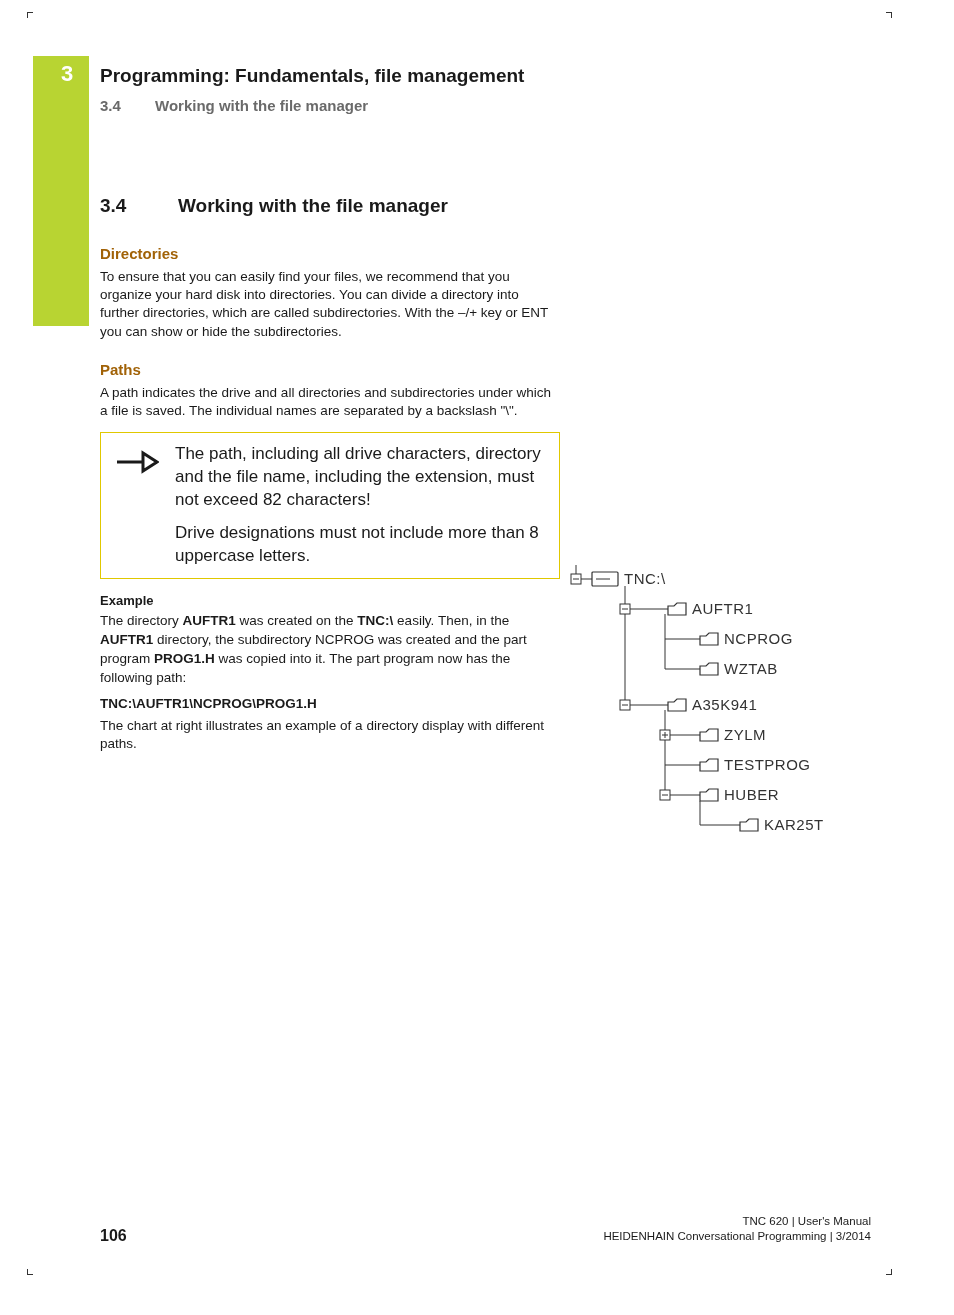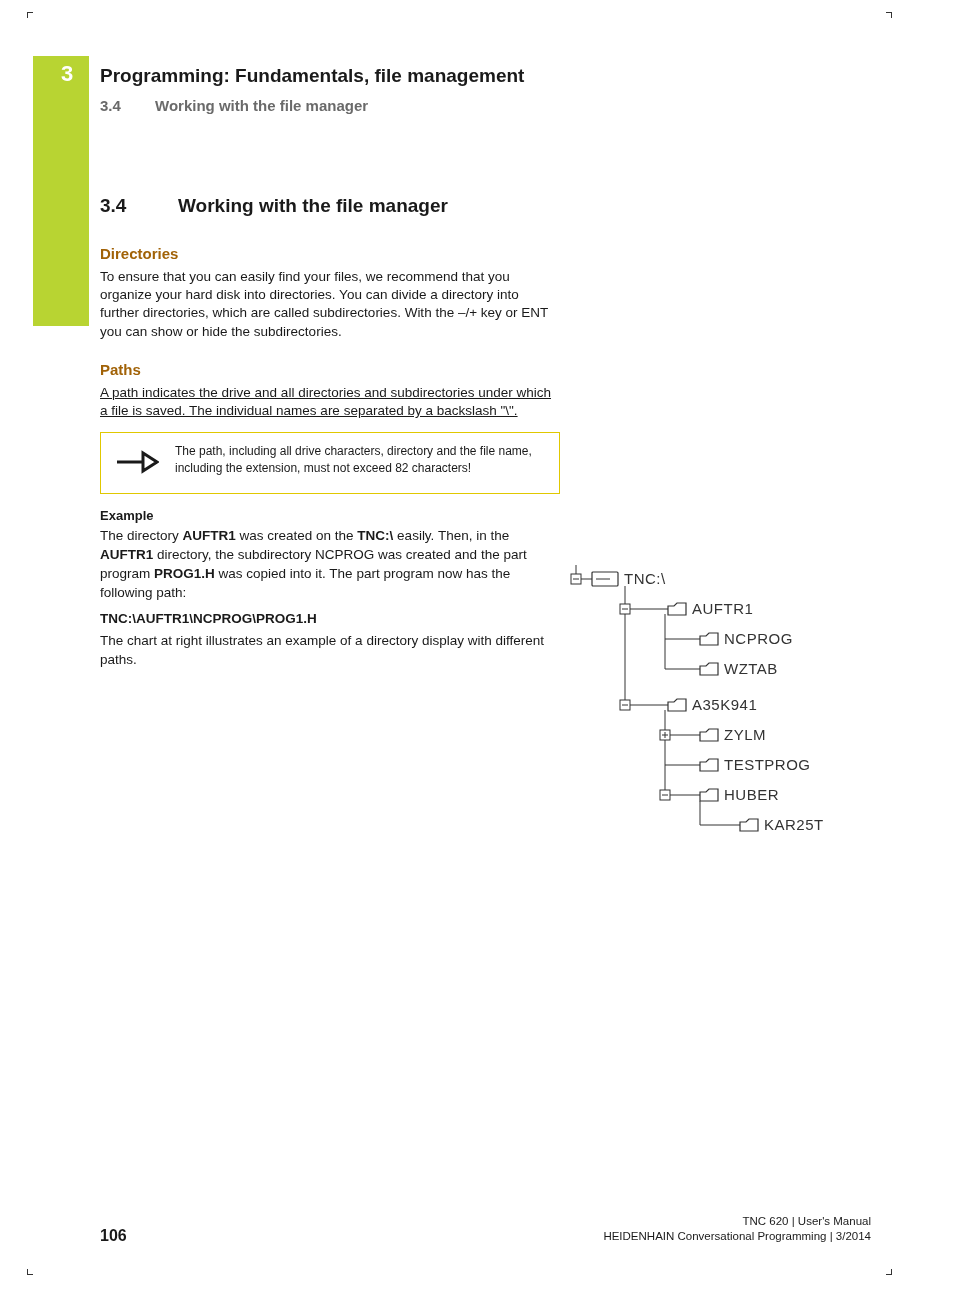--- a/index.html
+++ b/index.html
@@ -45,21 +45,21 @@
   .para { font-size: 13.5px; line-height: 1.35; margin-bottom: 20px; }
 
   .note-box {
     border: 1px solid #e0c800;
     padding: 10px 12px 10px 12px;
     margin: 4px 0 14px 0;
     display: flex;
     gap: 16px;
   }
   .arrow-icon { width:46px; flex:0 0 46px; padding-top:2px; }
-  .note-text { font-size:12px; line-height:1.35; }
+  .note-text { font-size:17px; line-height:1.35; }
   .note-text p { margin-bottom:10px; }
   .note-text p:last-child { margin-bottom:0; }
 
   .h4 { font-weight: bold; font-size: 13px; margin-bottom:4px; }
   .example-para { font-size:13.5px; line-height:1.4; margin-bottom:8px; }
   .example-para b { font-weight:bold; }
   .path { font-weight:bold; font-size:13.5px; margin-bottom:6px; }
 
   .tree-diagram {
     position:absolute;
@@ -96,30 +96,31 @@
 
 <div class="content">
   <div class="h2">
     <span class="sn">3.4</span><span>Working with the file manager</span>
   </div>
 
   <div class="h3">Directories</div>
   <div class="para">To ensure that you can easily find your files, we recommend that you organize your hard disk into directories. You can divide a directory into further directories, which are called subdirectories. With the –/+ key or ENT you can show or hide the subdirectories.</div>
 
   <div class="h3">Paths</div>
-  <div class="para" style="margin-bottom:12px;text-decoration:underline;">A path indicates the drive and all directories and subdirectories under which a file is saved. The individual names are separated by a backslash "\".</div>
+  <div class="para" style="margin-bottom:12px;">A path indicates the drive and all directories and subdirectories under which a file is saved. The individual names are separated by a backslash "\".</div>
 
   <div class="note-box">
     <div class="arrow-icon">
       <svg viewBox="0 0 46 34" width="46" height="34">
         <path d="M4 17 L30 17 M30 17 L30 8 L44 17 L30 26 Z" fill="none" stroke="#1a1a1a" stroke-width="3" stroke-linejoin="miter"></path>
       </svg>
     </div>
     <div class="note-text">
       <p>The path, including all drive characters, directory and the file name, including the extension, must not exceed 82 characters!</p>
+      <p>Drive designations must not include more than 8 uppercase letters.</p>
     </div>
   </div>
 
   <div class="h4">Example</div>
   <div class="example-para">
     <span>The directory </span><b>AUFTR1</b><span> was created on the </span><b>TNC:\</b><span> easily. Then, in the </span><b>AUFTR1</b><span> directory, the subdirectory NCPROG was created and the part program </span><b>PROG1.H</b><span> was copied into it. The part program now has the following path:</span>
   </div>
   <div class="path">TNC:\AUFTR1\NCPROG\PROG1.H</div>
   <div class="example-para">The chart at right illustrates an example of a directory display with different paths.</div>
 </div>

